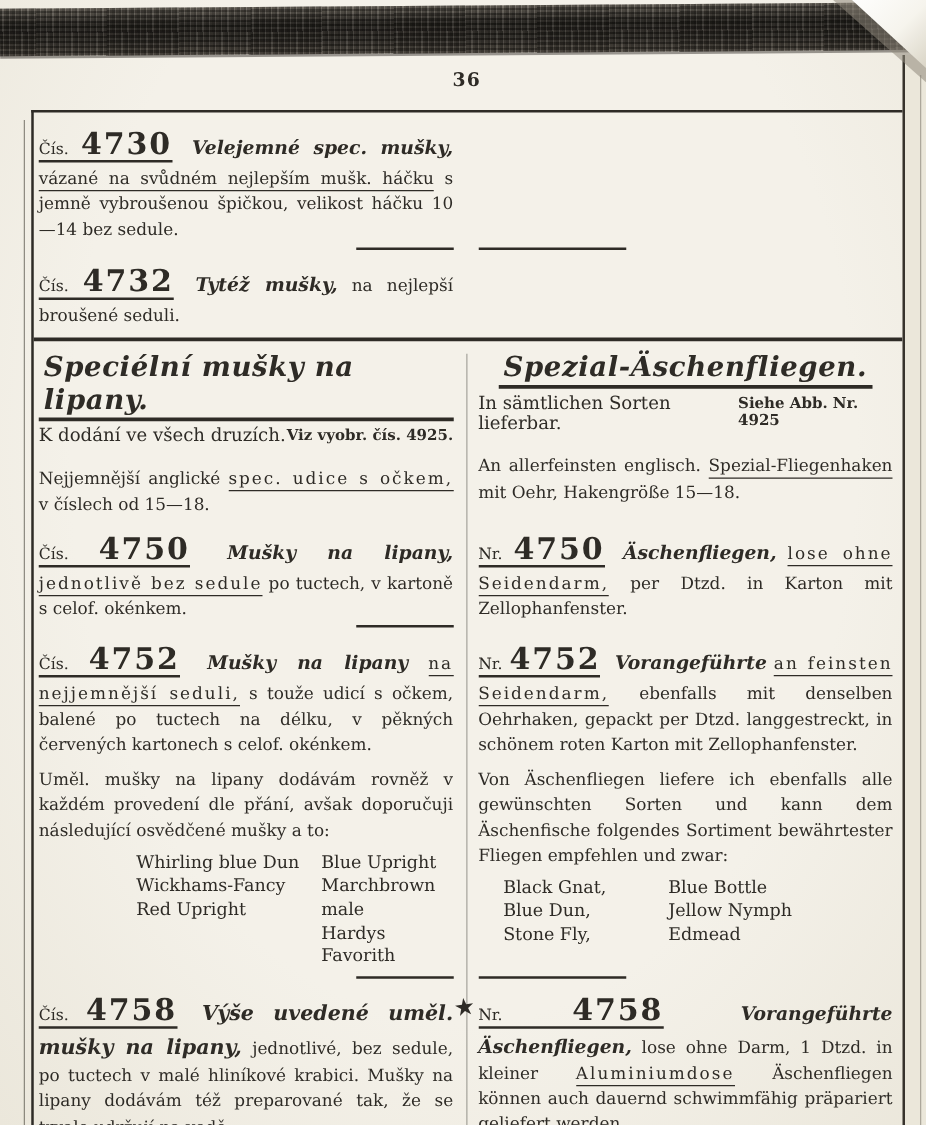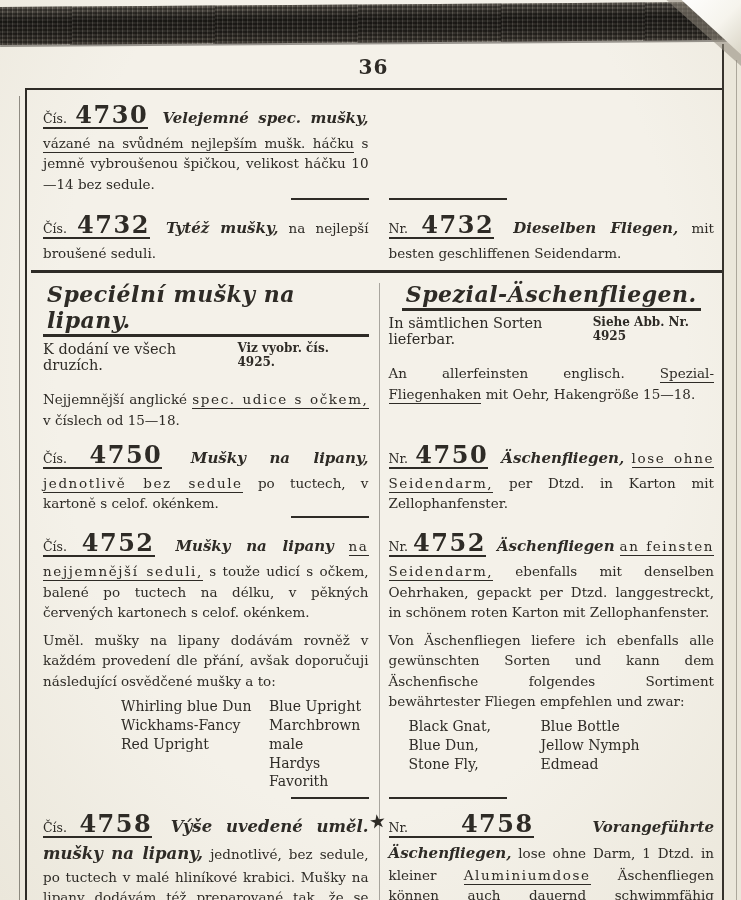--- a/index.html
+++ b/index.html
@@ -34,27 +34,27 @@
   }
 
   
   .edge-strip { position:absolute; top:44px; right:0; width:19px; height:856px; background:#ebe7da; z-index:1; }
   .edge-line  { position:absolute; top:44px; right:17px; width:2px; height:856px; background:#37332c; z-index:2; }
   .edge-line2 { position:absolute; top:60px; right:4px; width:1px; height:840px; background:rgba(95,89,78,.45); z-index:2; }
   .outer-line { position:absolute; top:96px; left:19px; width:1px; height:804px; background:rgba(62,58,50,.55); }
 
   .page-num {
     position:absolute; top:55px; left:25px; width:697px; text-align:center;
-    font-size:20px; font-weight:bold; letter-spacing:1px; z-index:2;
+    font-size:15px; font-weight:bold; letter-spacing:1px; z-index:2;
   }
 
   .frame {
     position:absolute; left:25px; top:88px; width:697px; height:812px; overflow:hidden;
     border-top:2px solid #2e2b26; border-left:2px solid #2e2b26;
-    padding:7px 8px 0 16px; z-index:2;
+    padding:7px 8px 0 4px; z-index:2;
   }
 
   .row { display:grid; grid-template-columns:1fr 1fr; column-gap:20px; }
   .entry { font-size:13.5px; line-height:1.5; text-align:justify; }
   .cat { white-space:nowrap; border-bottom:2.5px solid #2e2b26; padding-bottom:1px; }
   .lbl { font-size:12.5px; }
   .num { font-size:24px; font-weight:bold; letter-spacing:1.5px; }
   .title { font-style:italic; font-weight:bold; font-size:15px; margin-left:6px; }
   .title-lg { font-size:16.5px; }
   .u  { border-bottom:1px solid #2e2b26; padding-bottom:1px; }
@@ -119,25 +119,20 @@
       <div class="mini-rule mr-right"></div>
       <div class="mini-rule mr-left"></div>
     </div>
 
     <div class="row">
       <p class="entry">
         <span class="cat"><span class="lbl">Čís.</span> <span class="num">4732</span></span>
         <span class="title">Tytéž mušky,</span>
         <span>na nejlepší broušené seduli.</span>
       </p>
-      <p class="entry">
-        <span class="cat"><span class="lbl">Nr.</span> <span class="num">4732</span></span>
-        <span class="title">Dieselben Fliegen,</span>
-        <span>mit besten geschliffenen Seidendarm.</span>
-      </p>
     </div>
 
     <div class="hr-thick"></div>
 
     <div class="mid">
 
       <div class="row mb6">
         <div>
           <div class="sec-head">Speciélní mušky na lipany.</div>
           <p class="sec-line1">
@@ -186,21 +181,21 @@
 
       <div class="row mb8">
         <p class="entry">
           <span class="cat"><span class="lbl">Čís.</span> <span class="num">4752</span></span>
           <span class="title">Mušky na lipany</span>
           <span class="us">na nejjemnější seduli,</span>
           <span>s touže udicí s očkem, balené po tuctech na délku, v pěkných červených kartonech s celof. okénkem.</span>
         </p>
         <p class="entry">
           <span class="cat"><span class="lbl">Nr.</span> <span class="num">4752</span></span>
-          <span class="title">Äschenfliegen</span>
+          <span class="title">Vorangeführte</span>
           <span class="us">an feinsten Seidendarm,</span>
           <span>ebenfalls mit denselben Oehrhaken, gepackt per Dtzd. langgestreckt, in schönem roten Karton mit Zellophanfenster.</span>
         </p>
       </div>
 
       <div class="row mb6">
         <div>
           <p class="para">Uměl. mušky na lipany dodávám rovněž v každém provedení dle přání, avšak doporučuji následující osvědčené mušky a to:</p>
           <div class="fly-cols cz">
             <div>

